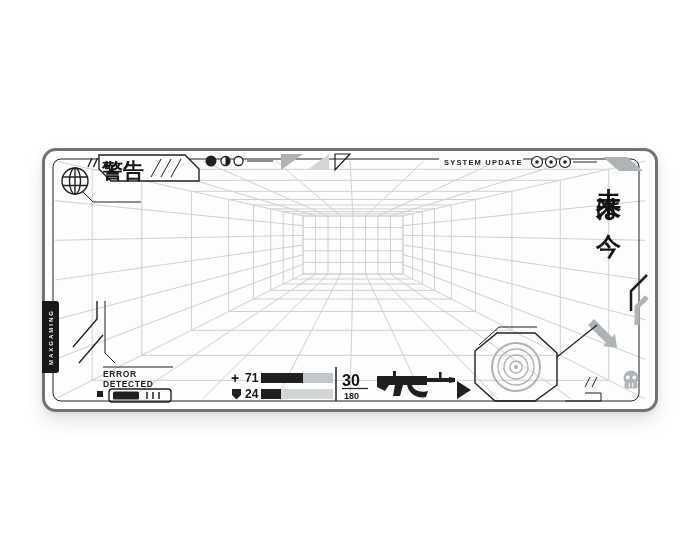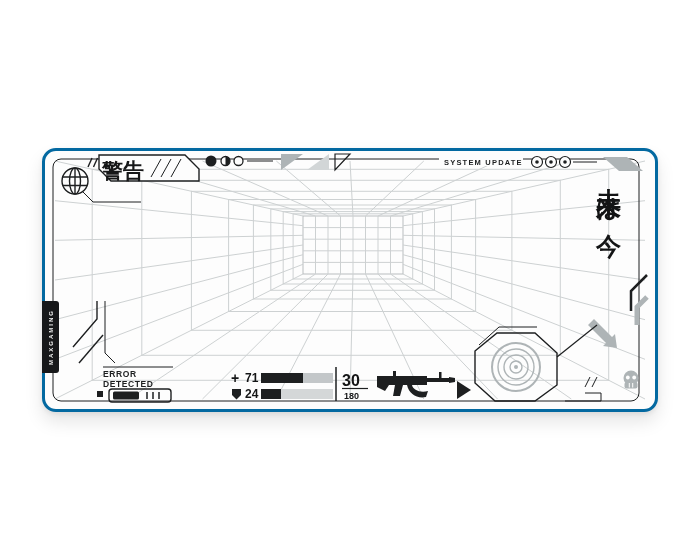--- a/index.html
+++ b/index.html
@@ -2,21 +2,21 @@
 <html><head>
 <meta charset="utf-8">
 <style>
   html,body{margin:0;padding:0;background:#ffffff;}
   .stage{
     position:relative;width:700px;height:560px;background:#ffffff;overflow:hidden;
     font-family:"Liberation Sans",sans-serif;
   }
   .pad{
     position:absolute;left:42px;top:148px;width:610px;height:258px;
-    background:#fdfdfd;border:3px solid #0369a1;border-radius:14px;
+    background:#fdfdfd;border:3px solid #737373;border-radius:14px;
     box-shadow:0 10px 18px rgba(0,0,0,.10),0 2px 5px rgba(0,0,0,.07);
   }
   .pad svg.art{position:absolute;left:0;top:0;width:610px;height:258px;border-radius:11px;}
   .brand-tab{
     position:absolute;left:-3px;top:150px;width:17px;height:72px;background:#17181a;
     border-radius:0 3px 3px 0;display:flex;align-items:center;justify-content:center;
   }
   .brand-tab span{
     writing-mode:vertical-rl;transform:rotate(180deg);
     font-size:6px;font-weight:700;letter-spacing:2px;color:#f5f5f5;

